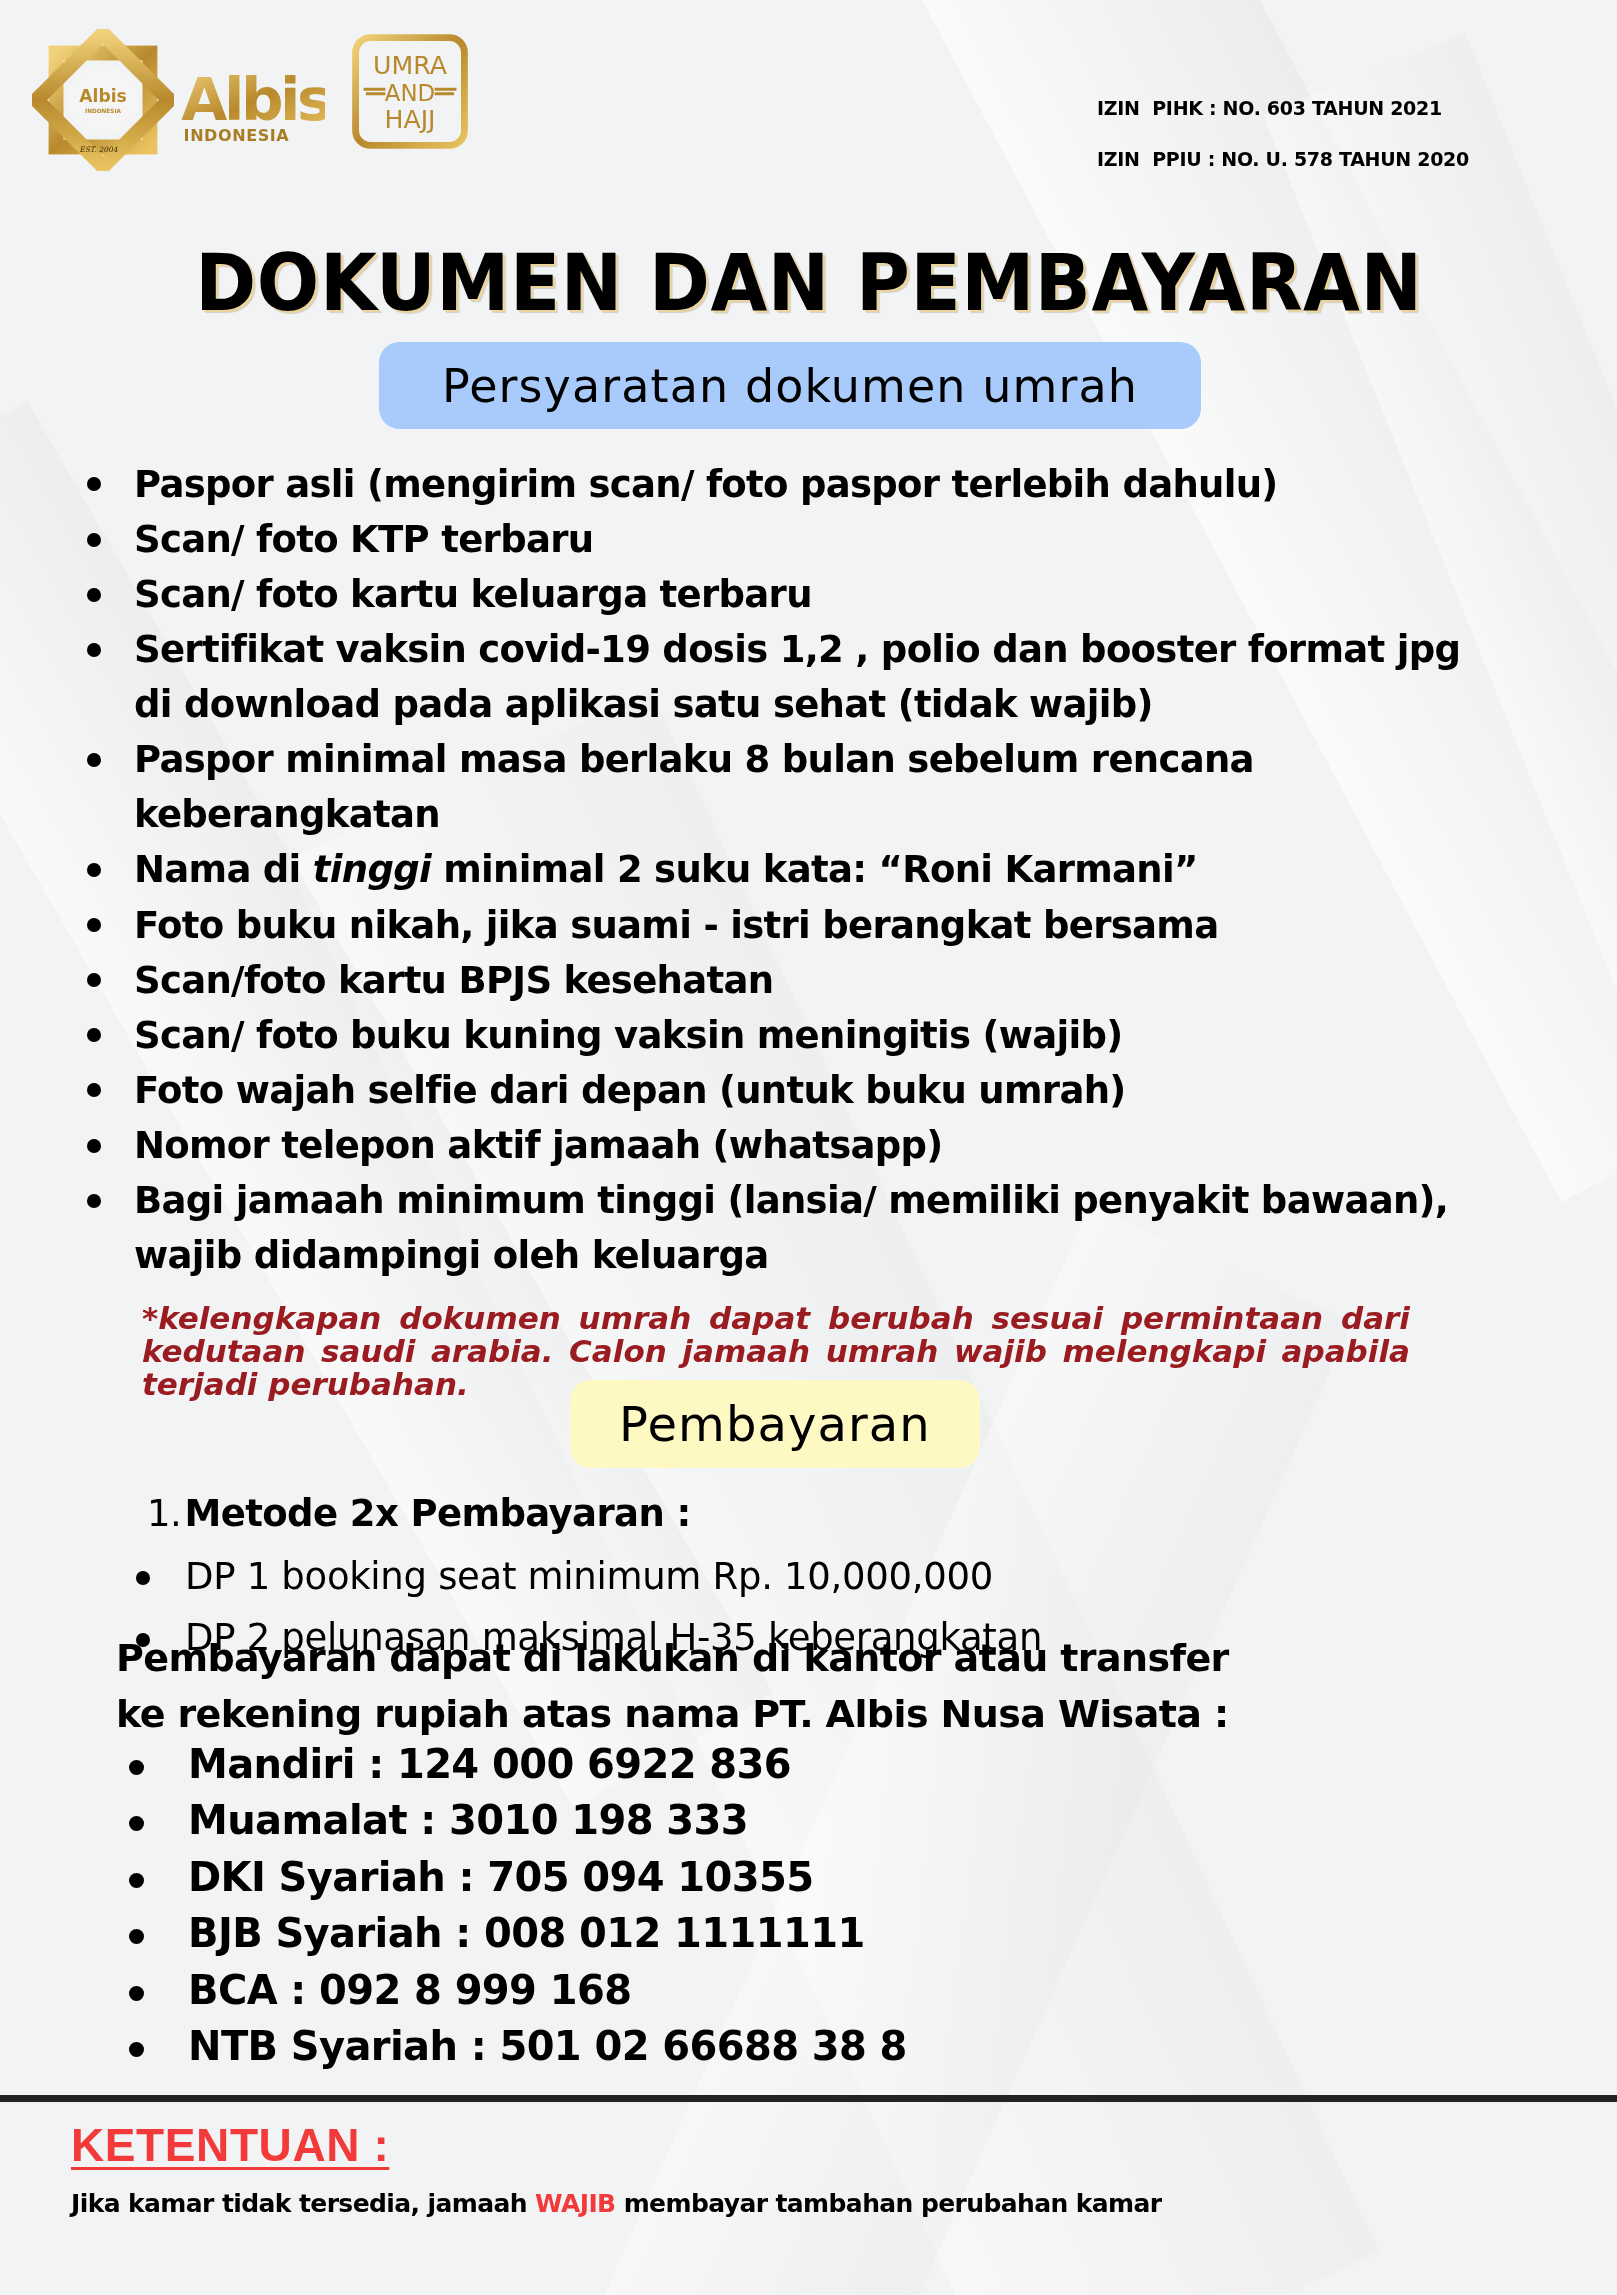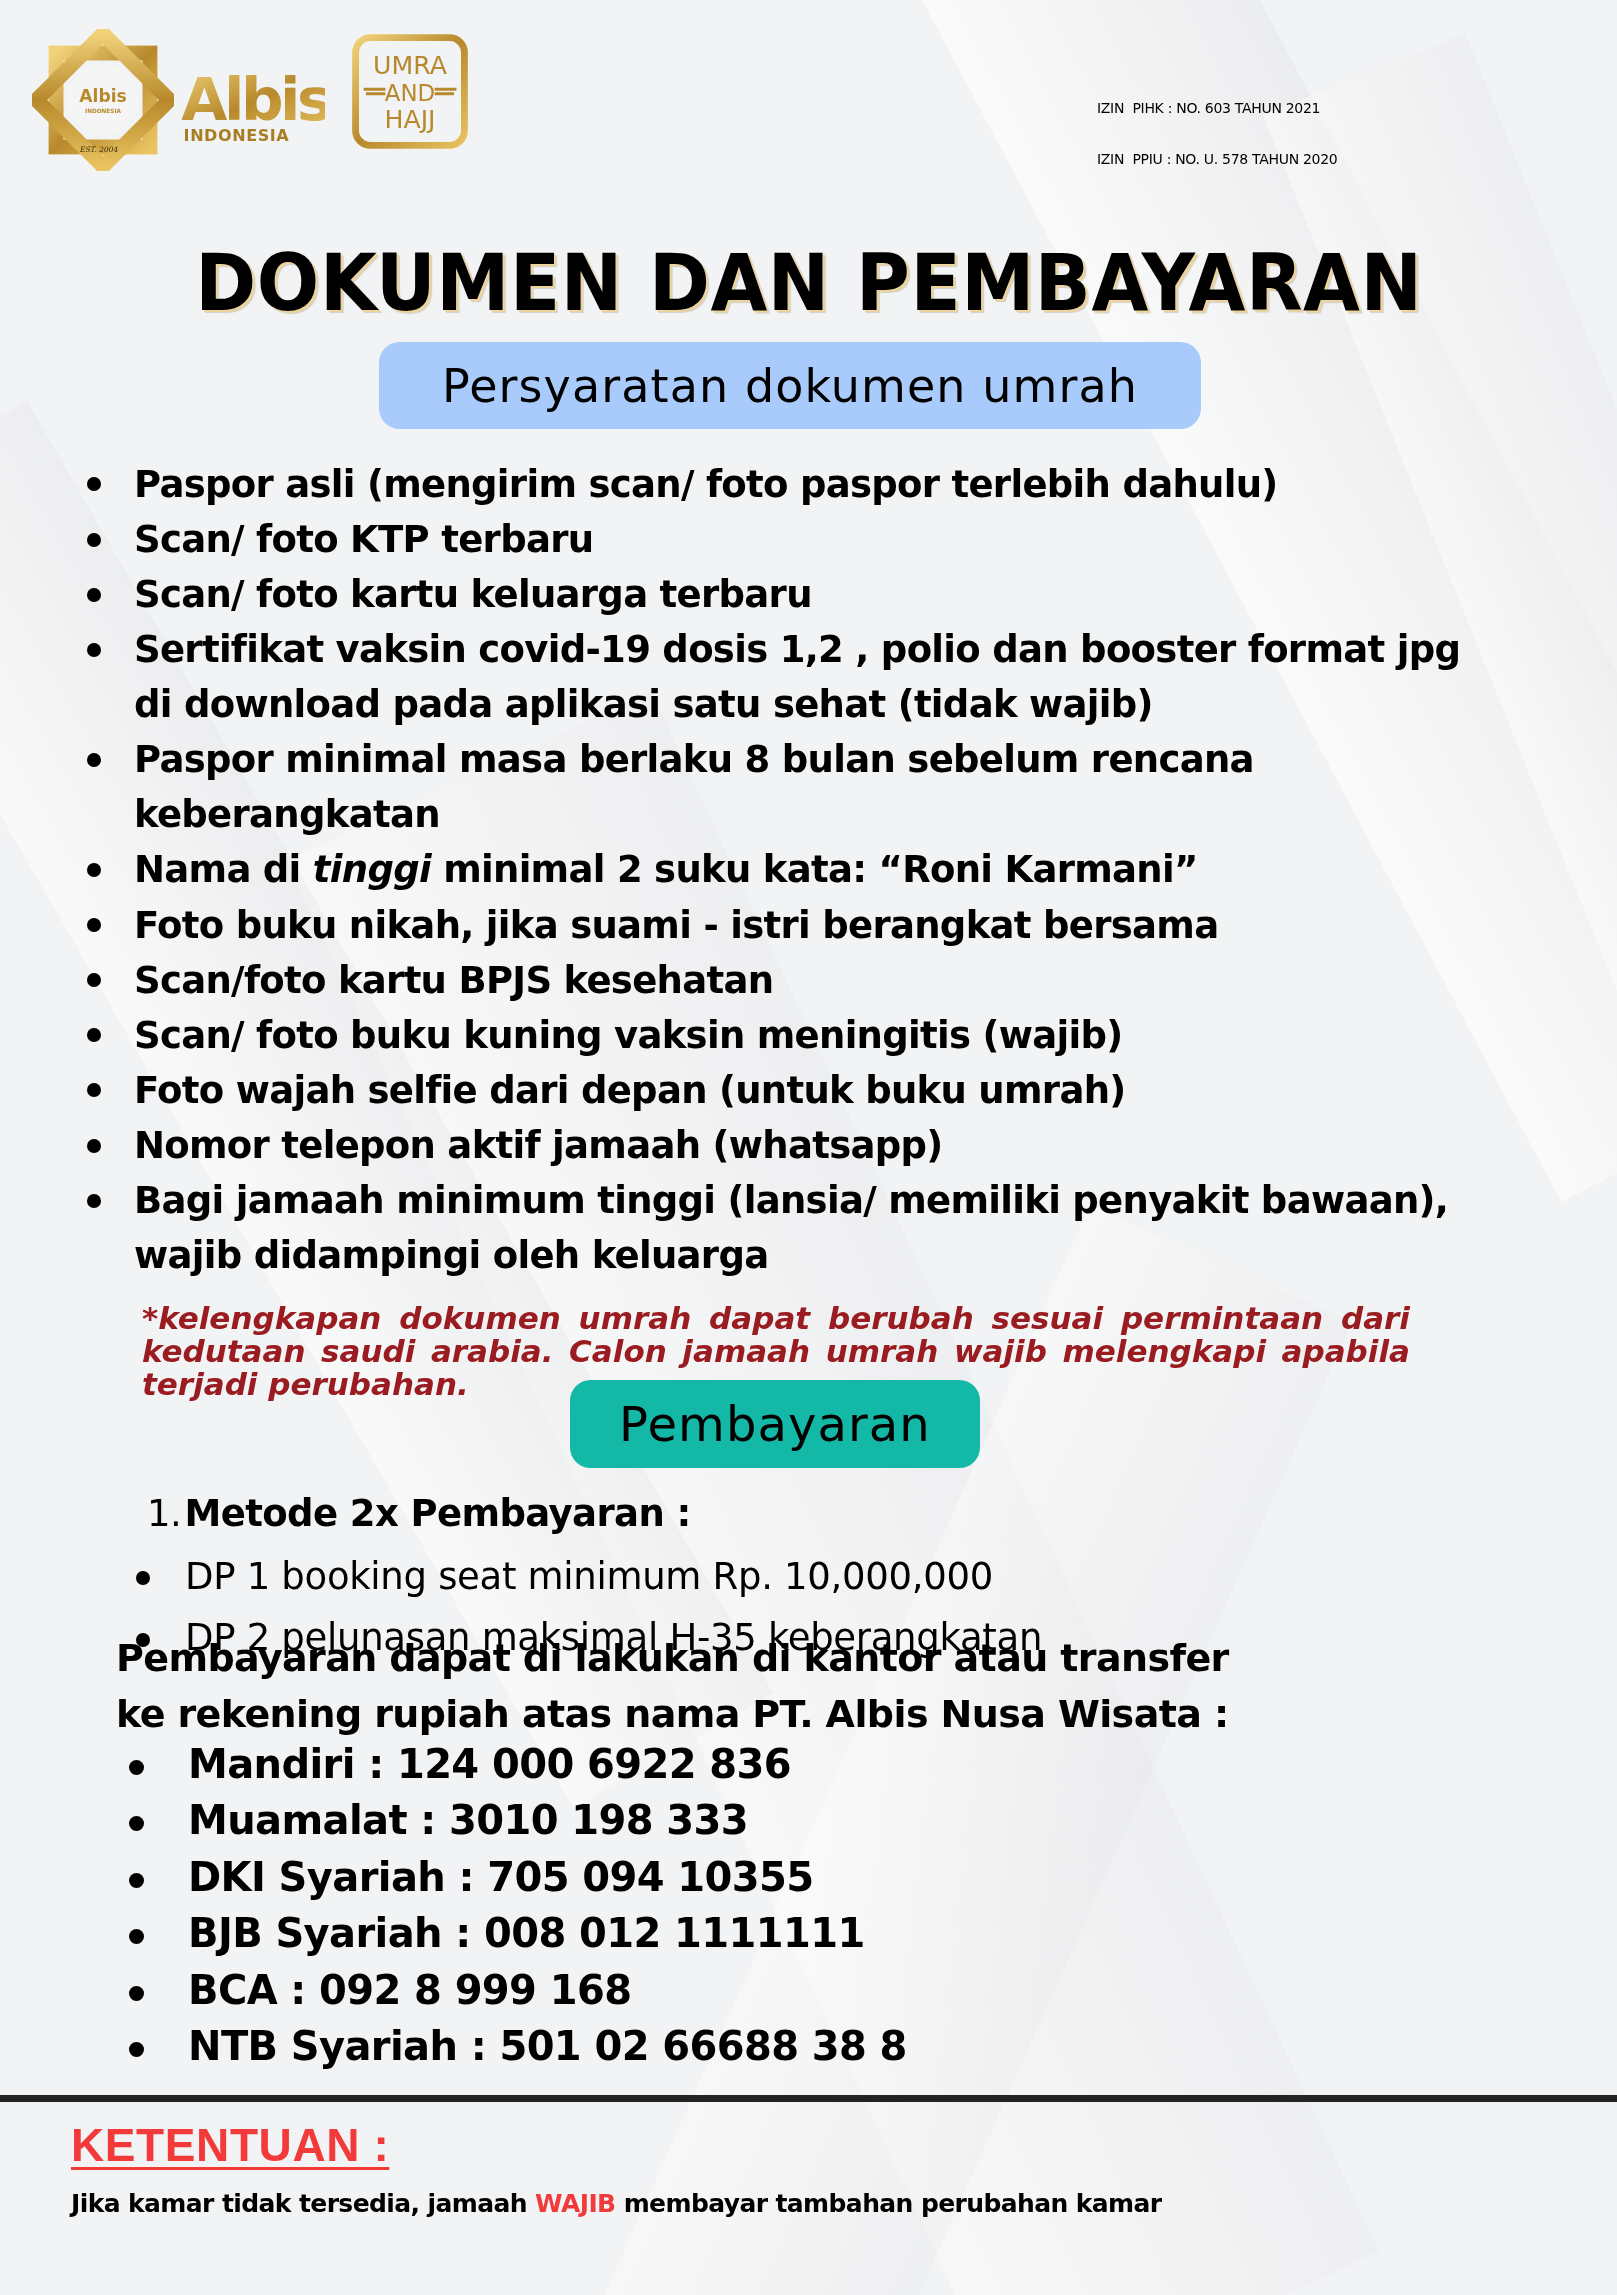--- a/index.html
+++ b/index.html
@@ -11,35 +11,35 @@
   }
   .bg { position: absolute; inset: 0; overflow: hidden; z-index: 0; }
   .bg .stripe { position: absolute; background: linear-gradient(90deg, rgba(255,255,255,0.85), rgba(225,226,228,0.55)); transform-origin: 0 0; }
   .abs { position: absolute; z-index: 1; }
 
   
   .logo-star { left: 32px; top: 29px; width: 142px; height: 142px; }
   .logo-word { left: 179px; top: 63px; width: 146px; height: 83px; }
   .logo-umra { left: 351px; top: 33px; width: 118px; height: 117px; }
 
-  .license { left: 1097px; top: 66px; font-family: "DejaVu Sans", sans-serif; font-weight: normal; font-size: 14px; line-height: 17px; letter-spacing: -0.3px; white-space: pre; }
+  .license { left: 1097px; top: 66px; font-family: "DejaVu Sans", sans-serif; font-weight: bold; font-size: 19px; line-height: 17px; letter-spacing: -0.3px; white-space: pre; }
 
   .title {
     left: 0; width: 1618px; top: 240px; text-align: center;
     font-family: "DejaVu Sans", sans-serif; font-weight: bold; font-size: 79px; line-height: 86px;
     letter-spacing: 0.6px; transform: scaleX(0.93); transform-origin: 808px 0;
     text-shadow: 2.3px 2.3px 0 #ecd49c, 3.4px 3.4px 1.1px rgba(150,140,120,0.35);
   }
 
   .pill {
     display: flex; align-items: center; justify-content: center;
     border-radius: 20.7px; font-family: "DejaVu Sans", sans-serif; font-weight: normal;
   }
   .pill-docs { left: 379px; top: 342px; width: 822px; height: 87px; background: #a9cbfb; font-size: 46px; letter-spacing: 1.1px; }
-  .pill-pay  { left: 570px; top: 1380px; width: 410px; height: 88px; background: #14b8a6; font-size: 48px; letter-spacing: 1.1px; }
+  .pill-pay  { left: 570px; top: 1380px; width: 410px; height: 88px; background: #fef9c3; font-size: 48px; letter-spacing: 1.1px; }
 
   .list { left: 0; top: 0; width: 1618px; }
   .doc-line {
     position: absolute; left: 134px; font-family: "DejaVu Sans", sans-serif; font-weight: bold;
     font-size: 37px; line-height: 55px; white-space: nowrap; letter-spacing: -0.7px;
   }
   .bullet { position: absolute; width: 13.8px; height: 13.8px; border-radius: 50%; background: #000; }
 
   .footnote {
     left: 142px; top: 1302px; width: 1268px; color: #9a1b20;

